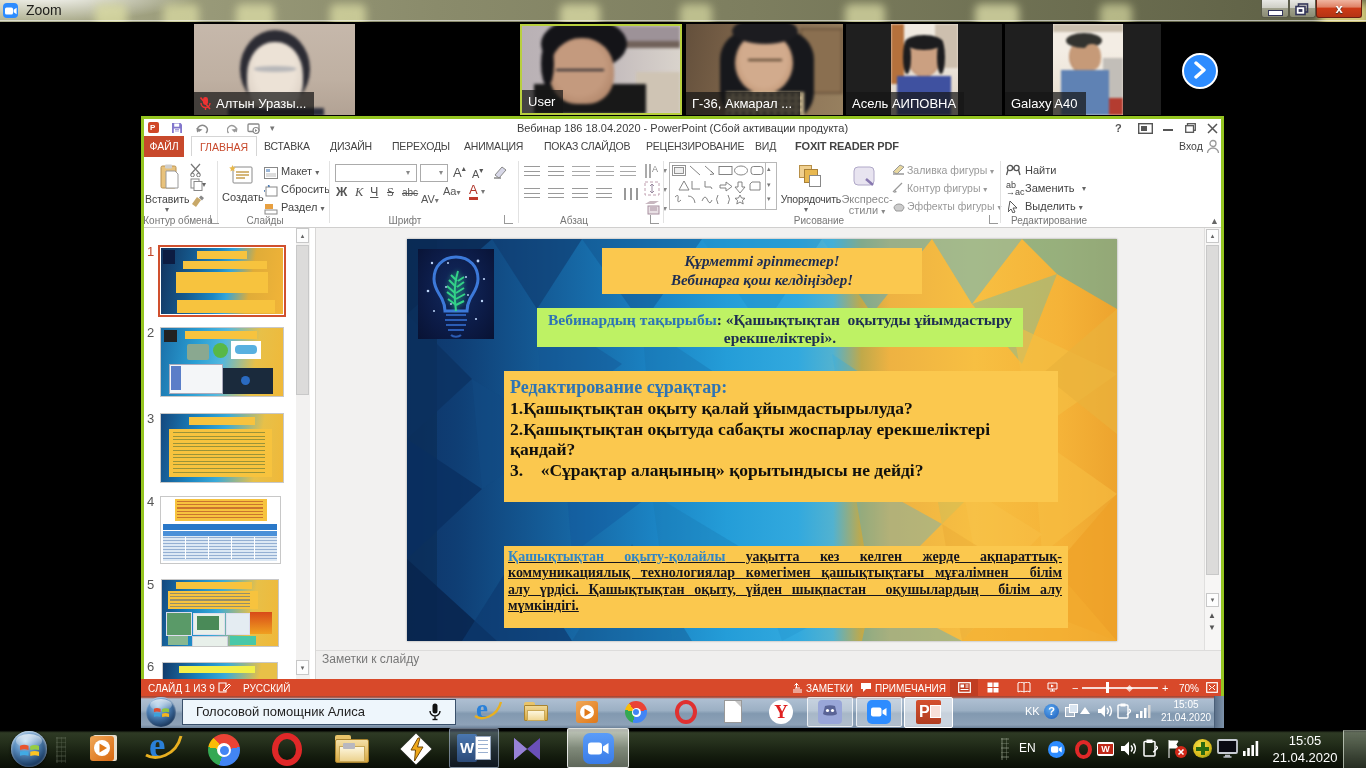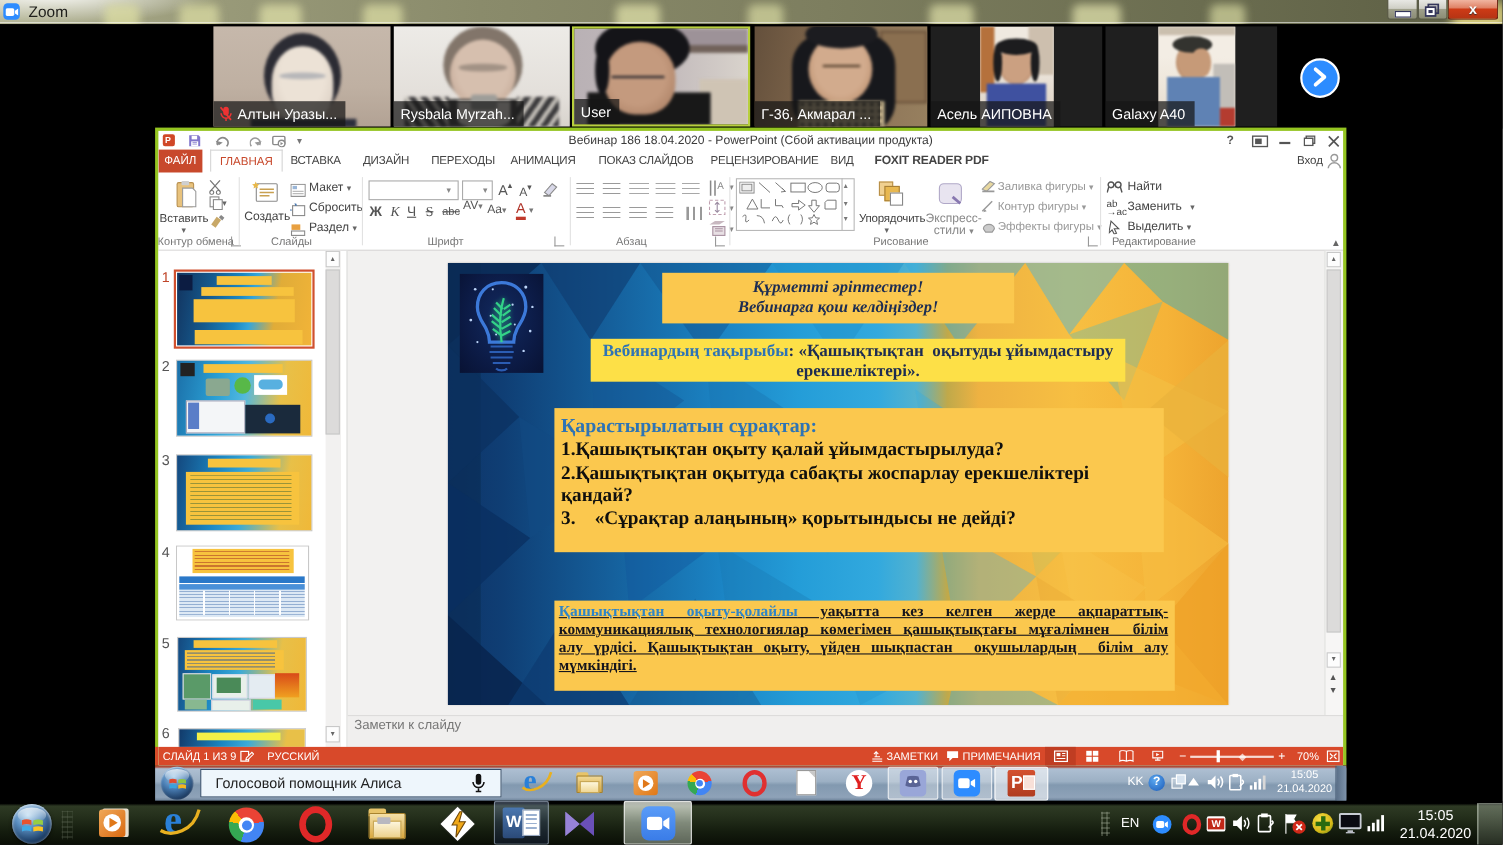--- a/index.html
+++ b/index.html
@@ -55,33 +55,20 @@
   <div class="a" style="left:34px;top:84px;width:96px;height:8px;background:#2b2e3c;"></div>
  </div>
  <div class="lbl" style="padding-left:22px;">Алтын Уразы...<svg class="a" style="left:4px;top:4px;" width="15" height="15" viewBox="0 0 15 15">
           <rect x="5" y="1" width="5" height="8" rx="2.4" fill="#e33"></rect>
           <path d="M3 7 a4.5 4.5 0 0 0 9 0" stroke="#e33" stroke-width="1.4" fill="none"></path>
           <line x1="7.5" y1="11" x2="7.5" y2="14" stroke="#e33" stroke-width="1.4"></line>
           <line x1="2.5" y1="1.5" x2="12" y2="13" stroke="#e33" stroke-width="1.6"></line>
         </svg></div>
 </div>
 
-<div class="thumb" style="left:358px;width:160px;background:linear-gradient(#edebe7 0,#e3dfda 70%,#d8d3cd 100%);">
- <div style="position:absolute;inset:0;filter:blur(1.5px);">
-  <div class="a" style="left:45px;top:0px;width:72px;height:70px;background:#82756a;border-radius:50%;"></div>
-  <div class="a" style="left:51px;top:12px;width:60px;height:62px;background:radial-gradient(ellipse at 50% 42%,#d6bfae 55%,#c3a896 85%);border-radius:50%;"></div>
-  <div class="a" style="left:59px;top:34px;width:44px;height:7px;background:rgba(120,110,100,.55);border-radius:45%;"></div>
-  <div class="a" style="left:10px;top:66px;width:140px;height:25px;background:#41403f;"></div>
-  <div class="a" style="left:10px;top:64px;width:40px;height:27px;background:repeating-linear-gradient(55deg,#3a393b 0 5px,#c9c5be 5px 9px);"></div>
-  <div class="a" style="left:112px;top:64px;width:38px;height:27px;background:repeating-linear-gradient(-55deg,#3a393b 0 5px,#c2beb7 5px 9px);"></div>
-  <div class="a" style="left:58px;top:68px;width:48px;height:23px;background:#ece6de;border-radius:0 0 30% 30%;"></div>
-  <div class="a" style="left:70px;top:62px;width:24px;height:14px;background:#9e9d99;border-radius:3px;"></div>
- </div>
- <div class="lbl">Rysbala Myrzah...</div>
-</div>
 
 <div class="thumb" style="left:520px;width:162px;background:linear-gradient(90deg,#b9b1b5 0,#c3bbbc 55%,#d9d3cc 100%);border:2px solid #b8cf3e;box-sizing:border-box;">
  <div style="position:absolute;inset:0;filter:blur(1.5px);">
   <div class="a" style="left:70px;top:0px;width:88px;height:20px;background:#9d9298;"></div>
   <div class="a" style="left:74px;top:15px;width:84px;height:7px;background:#71625a;"></div>
   <div class="a" style="left:114px;top:46px;width:44px;height:41px;background:#cfc4b4;"></div>
   <div class="a" style="left:12px;top:58px;width:112px;height:30px;background:#181818;"></div>
   <div class="a" style="left:19px;top:-8px;width:86px;height:52px;background:#141418;border-radius:50%;"></div>
   <div class="a" style="left:28px;top:12px;width:64px;height:66px;background:radial-gradient(ellipse at 46% 46%,#c49a7e 52%,#ad8266 85%,#9c7458 100%);border-radius:48% 48% 42% 42%;"></div>
   <div class="a" style="left:19px;top:16px;width:13px;height:44px;background:#141418;border-radius:50%;"></div>
@@ -256,21 +243,21 @@
   <div class="a" style="left:328px;top:47px;font-size:11px;color:#555;">A<span style="font-size:8px;vertical-align:5px;">▾</span></div>
   <svg class="a" style="left:349px;top:46px;" width="15" height="14" viewBox="0 0 15 14">
         <path d="M2 10 L9 2 l4 3 l-7 8 z" fill="#d8d8e8" stroke="#888"></path>
         <path d="M1 13 h7" stroke="#888" stroke-width="1.5"></path>
       </svg>
   <div class="a" style="left:192px;top:66px;font-size:12.5px;font-weight:bold;color:#555;">Ж</div>
   <div class="a" style="left:211px;top:66px;font-size:12.5px;font-style:italic;color:#555;font-family:'Liberation Serif',serif;">К</div>
   <div class="a" style="left:226px;top:66px;font-size:12.5px;color:#555;text-decoration:underline;">Ч</div>
   <div class="a" style="left:243px;top:66px;font-size:12.5px;color:#555;text-decoration:line-through;font-family:'Liberation Serif',serif;">S</div>
   <div class="a" style="left:258px;top:68px;font-size:10px;color:#555;text-decoration:line-through;">abc</div>
-  <div class="a" style="left:277px;top:62px;font-size:11px;color:#555;">AV<span style="font-size:8px;color:#777;">▾</span></div>
+  <div class="a" style="left:277px;top:74px;font-size:11px;color:#555;">AV<span style="font-size:8px;color:#777;">▾</span></div>
   <div class="a" style="left:299px;top:66px;font-size:11px;color:#555;">Aa<span style="font-size:8px;color:#777;">▾</span></div>
   <div class="a" style="left:325px;top:64px;font-size:13px;color:#b0352a;border-bottom:3px solid #c0392b;line-height:14px;">A</div>
   <div class="a" style="left:337px;top:68px;font-size:8px;color:#777;">▾</div>
   <div class="a" style="left:236px;top:96px;width:50px;text-align:center;font-size:10px;color:#767676;">Шрифт</div>
   <div class="a" style="left:360px;top:96px;width:8px;height:8px;border-left:1px solid #999;border-bottom:1px solid #999;"></div>
   <div class="a" style="left:374px;top:42px;width:1px;height:62px;background:#e2e2e2;"></div>
 
   <div class="a" style="left:380px;top:47px;width:16px;height:12px;background:repeating-linear-gradient(#9a9a9a 0 1.2px,transparent 1.2px 4.6px);"></div>
   <div class="a" style="left:404px;top:47px;width:16px;height:12px;background:repeating-linear-gradient(#9a9a9a 0 1.2px,transparent 1.2px 4.6px);"></div>
   <div class="a" style="left:428px;top:47px;width:18px;height:12px;background:repeating-linear-gradient(#a8a8a8 0 1.2px,transparent 1.2px 4.6px);"></div>
@@ -539,23 +526,23 @@
               <circle cx="30" cy="14" r="1"></circle>
               <circle cx="48" cy="28" r="1"></circle>
               <circle cx="28" cy="38" r="0.9"></circle>
               <circle cx="50" cy="46" r="0.9"></circle>
               <circle cx="33" cy="55" r="0.9"></circle>
         </g>
       </svg>
     </div>
 
     <div class="a" style="left:195px;top:9px;width:320px;height:46px;background:#fbc84e;font-family:'Liberation Serif',serif;font-weight:bold;font-style:italic;color:#1d2d52;font-size:15px;line-height:19px;text-align:center;padding-top:4px;box-sizing:border-box;">Құрметті әріптестер!<br>Вебинарға қош келдіңіздер!</div>
-    <div class="a" style="left:130px;top:69px;width:486px;height:39px;background:#fde047;font-family:'Liberation Serif',serif;font-weight:bold;color:#1d2d52;font-size:15.5px;line-height:17.5px;text-align:center;padding-top:3px;box-sizing:border-box;"><span style="color:#2e74b5;">Вебинардың тақырыбы</span>: «Қашықтықтан&nbsp; оқытуды ұйымдастыру ерекшеліктері».</div>
+    <div class="a" style="left:130px;top:69px;width:486px;height:39px;background:#bef264;font-family:'Liberation Serif',serif;font-weight:bold;color:#1d2d52;font-size:15.5px;line-height:17.5px;text-align:center;padding-top:3px;box-sizing:border-box;"><span style="color:#2e74b5;">Вебинардың тақырыбы</span>: «Қашықтықтан&nbsp; оқытуды ұйымдастыру ерекшеліктері».</div>
     <div class="a" style="left:97px;top:132px;width:554px;height:131px;background:#fbc84e;font-family:'Liberation Serif',serif;font-weight:bold;color:#10100e;font-size:17.5px;line-height:20.8px;padding:6px 8px 6px 6px;box-sizing:border-box;">
-      <span style="color:#2e74b5;font-size:18px;">Қарастырылатын сұрақтар:</span><br>
+      <span style="color:#2e74b5;font-size:18px;">Редактирование сұрақтар:</span><br>
       1.Қашықтықтан оқыту қалай ұйымдастырылуда?<br>
       2.Қашықтықтан оқытуда сабақты жоспарлау ерекшеліктері қандай?<br>
       3.&nbsp;&nbsp;&nbsp;&nbsp;«Сұрақтар алаңының» қорытындысы не дейді?
     </div>
     <div class="a" style="left:97px;top:307px;width:564px;height:82px;background:#fbc84e;font-family:'Liberation Serif',serif;font-weight:bold;color:#15151d;font-size:14px;line-height:16.4px;padding:3px 6px 3px 4px;box-sizing:border-box;text-decoration:underline;">
       <div style="text-align:justify;text-align-last:justify;"><span style="color:#2e85c8;">Қашықтықтан оқыту-қолайлы</span> уақытта кез келген жерде ақпараттық-</div>
       <div style="text-align:justify;text-align-last:justify;">коммуникациялық технологиялар көмегімен қашықтықтағы мұғалімнен &nbsp;білім</div>
       <div style="text-align:justify;text-align-last:justify;">алу үрдісі. Қашықтықтан оқыту, үйден шықпастан &nbsp;оқушылардың &nbsp;білім алу</div>
       <div>мүмкіндігі.</div>
     </div>

